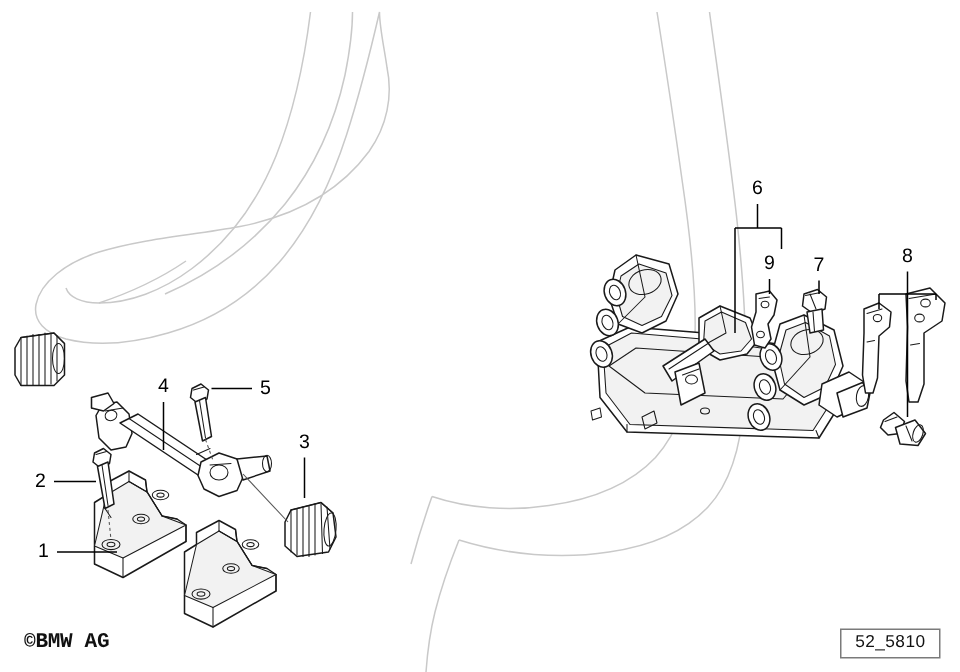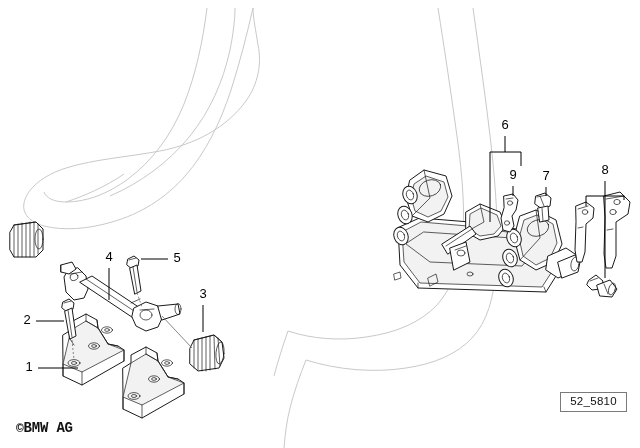--- a/index.html
+++ b/index.html
@@ -63,21 +63,21 @@
   }
   .part-shade {
     stroke: #1a1a1a;
     stroke-width: 0.7;
     fill: #f2f2f2;
     stroke-linejoin: round;
   }
   #partnum-box {
     position: absolute;
     right: 13px;
-    bottom: 36px;
+    bottom: 9px;
     border: 1px solid #7a7a7a;
     background: #ffffff;
     padding: 2px 9px 3px 9px;
     font-size: 11.5px;
     color: #111111;
     letter-spacing: 0.3px;
     font-family: "Liberation Sans", sans-serif;
     line-height: 1.1;
   }
   #copyright {

